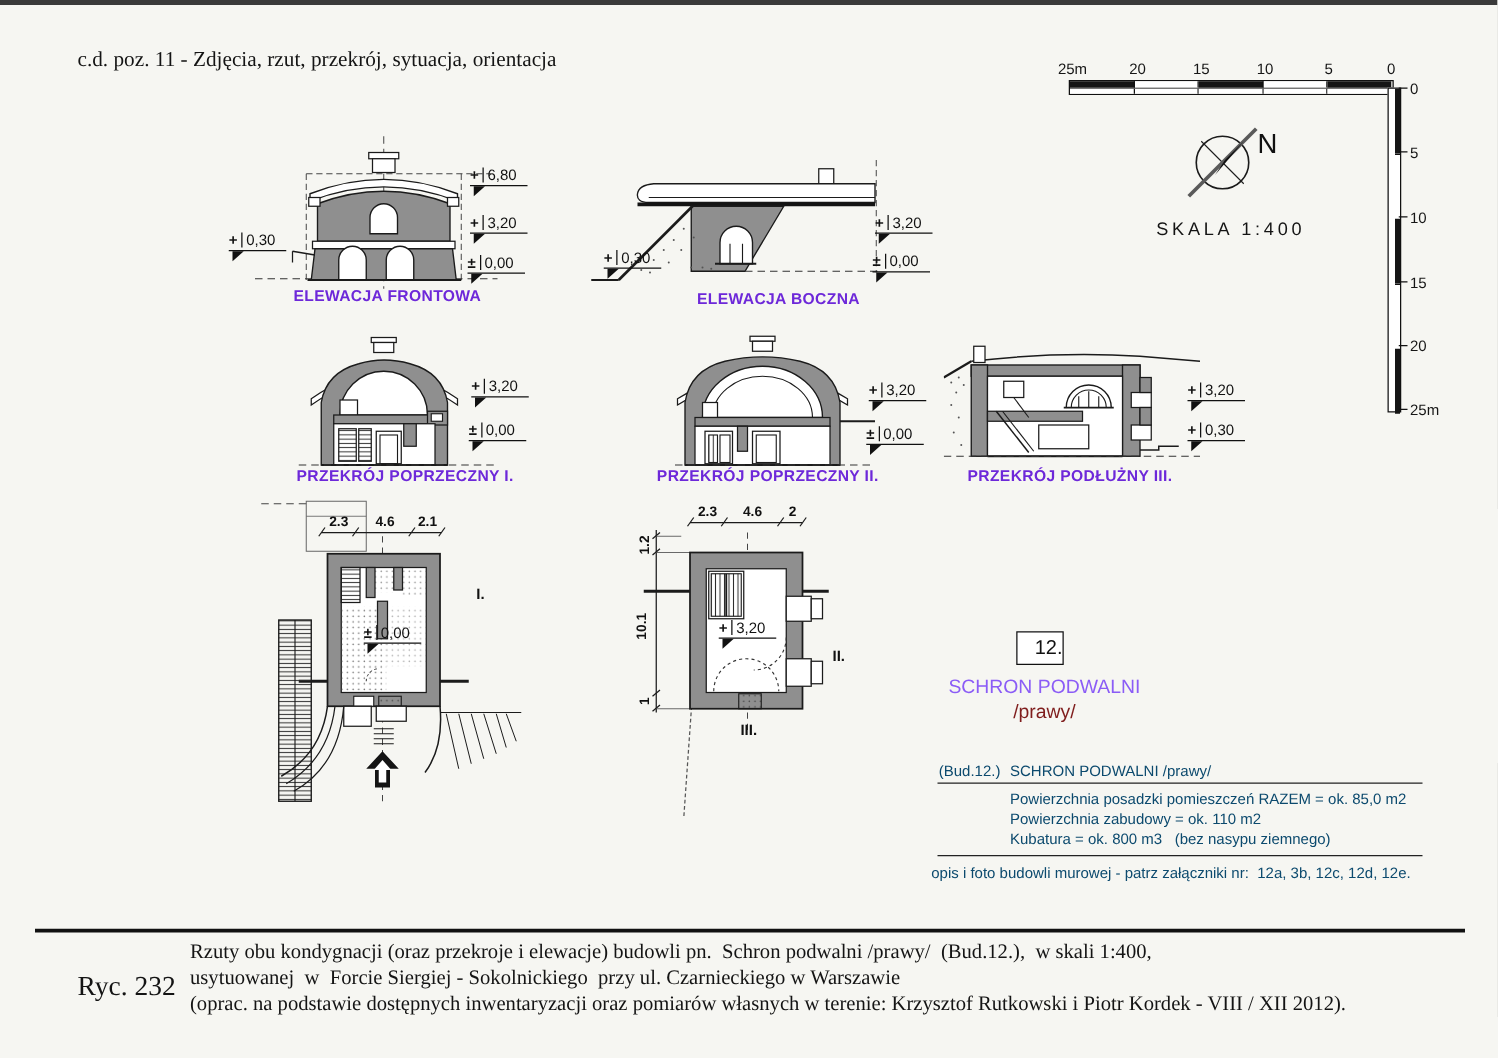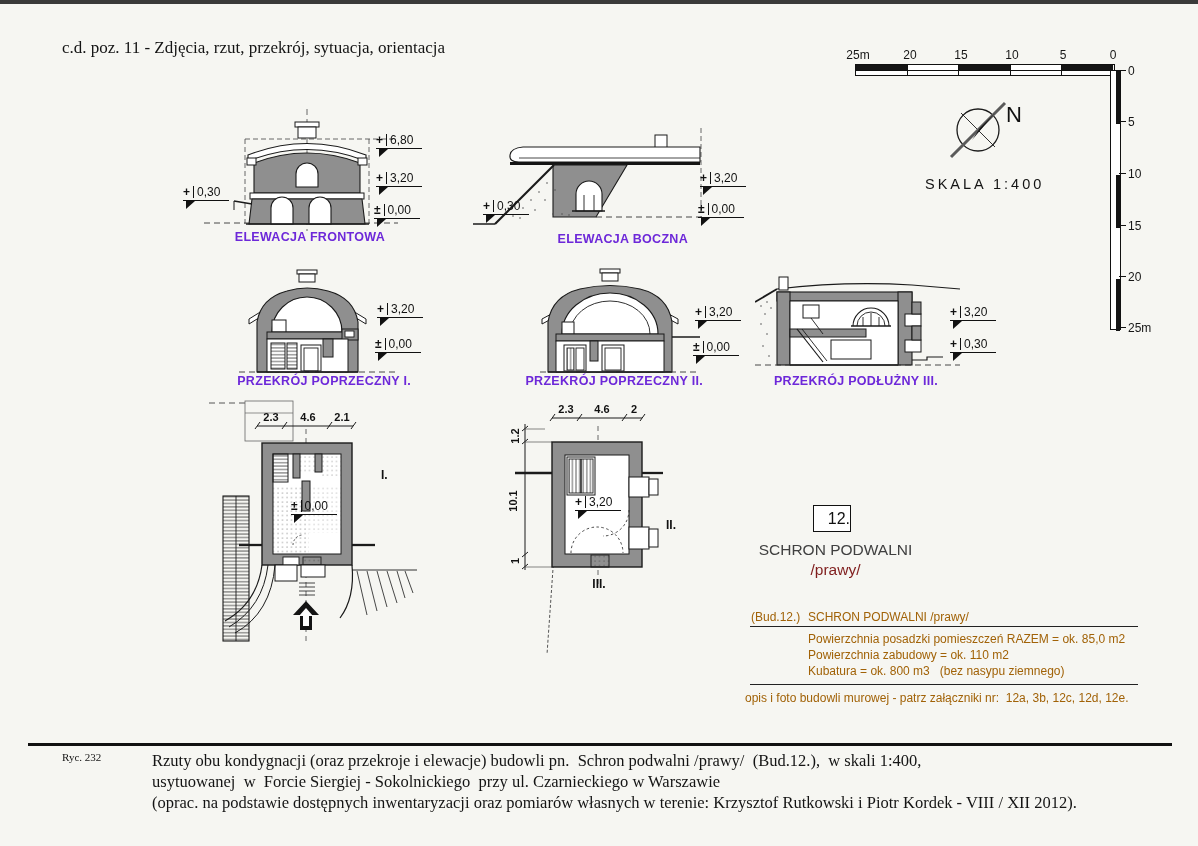--- a/index.html
+++ b/index.html
@@ -19,21 +19,21 @@
   .lm-sign{padding-right:3px;font-weight:bold;}
   .lm-val{border-left:1.2px solid #111;padding-left:3px;}
   .lm-base{border-top:1.5px solid #111;height:9px;width:46px;position:relative;}
   .lm-tri{position:absolute;left:3px;top:0;width:0;height:0;
           border-top:8px solid #111;border-right:9px solid transparent;}
   
   .hseg{height:5px;border-right:1px solid #111;}
   .tick-label{position:absolute;font:12px "Liberation Sans",sans-serif;color:#161616;transform:translateX(-50%);}
   .vtick-label{position:absolute;font:12px "Liberation Sans",sans-serif;color:#161616;}
   
-  .inf{font:12px/15.5px "Liberation Sans",sans-serif;color:#a16207;}
+  .inf{font:12px/15.5px "Liberation Sans",sans-serif;color:#0c4a6e;}
   .rule{position:absolute;background:#222;height:1.3px;}
 </style>
 </head>
 <body>
 
 <div id="page">
 
   
   <svg width="0" height="0">
     <defs>
@@ -516,33 +516,33 @@
         <span class="lm-val">3,20</span>
       </div>
     <div class="lm-base">
         <i class="lm-tri"></i>
       </div>
   </div>
 
   
   <div class="abs" style="left:813px;top:505px;width:36px;height:25px;border:1.6px solid #111;background:#fff;
        text-align:right;font:16px/25px 'Liberation Sans',sans-serif;color:#111;">12.</div>
-  <div class="abs" style="left:743px;top:541px;width:185px;text-align:center;font:15.5px 'Liberation Sans',sans-serif;color:#404040;">SCHRON PODWALNI</div>
+  <div class="abs" style="left:743px;top:541px;width:185px;text-align:center;font:15.5px 'Liberation Sans',sans-serif;color:#8b5cf6;">SCHRON PODWALNI</div>
   <div class="abs" style="left:743px;top:561px;width:185px;text-align:center;font:15.5px 'Liberation Sans',sans-serif;color:#7f1d1d;">/prawy/</div>
 
   
   <div class="abs inf" style="left:751px;top:610px;">(Bud.12.)</div>
   <div class="abs inf" style="left:808px;top:610px;">SCHRON PODWALNI /prawy/</div>
   <div class="rule" style="left:750px;top:626px;width:388px;"></div>
   <div class="abs inf pre" style="left:808px;top:632px;">Powierzchnia posadzki pomieszczeń RAZEM = ok. 85,0 m2</div>
   <div class="abs inf pre" style="left:808px;top:648px;">Powierzchnia zabudowy = ok. 110 m2</div>
   <div class="abs inf pre" style="left:808px;top:664px;">Kubatura = ok. 800 m3   (bez nasypu ziemnego)</div>
   <div class="rule" style="left:750px;top:684px;width:388px;"></div>
   <div class="abs inf pre" style="left:745px;top:691px;">opis i foto budowli murowej - patrz załączniki nr:  12a, 3b, 12c, 12d, 12e.</div>
 
   
   <div class="abs" style="left:28px;top:743px;width:1144px;height:2.5px;background:#111;"></div>
-  <div class="abs serif" style="left:62px;top:751px;font-size:11px;">Ryc. 232</div>
+  <div class="abs serif" style="left:62px;top:776px;font-size:22px;">Ryc. 232</div>
   <div class="abs serif pre" style="left:152px;top:751px;width:1020px;font-size:16.5px;">Rzuty obu kondygnacji (oraz przekroje i elewacje) budowli pn.  Schron podwalni /prawy/  (Bud.12.),  w skali 1:400,</div>
   <div class="abs serif pre" style="left:152px;top:772px;width:1020px;font-size:16.5px;">usytuowanej  w  Forcie Siergiej - Sokolnickiego  przy ul. Czarnieckiego w Warszawie</div>
   <div class="abs serif pre" style="left:152px;top:793px;width:1020px;font-size:16.5px;">(oprac. na podstawie dostępnych inwentaryzacji oraz pomiarów własnych w terenie: Krzysztof Rutkowski i Piotr Kordek - VIII / XII 2012).</div>
 
 </div>
 
 </body></html>

